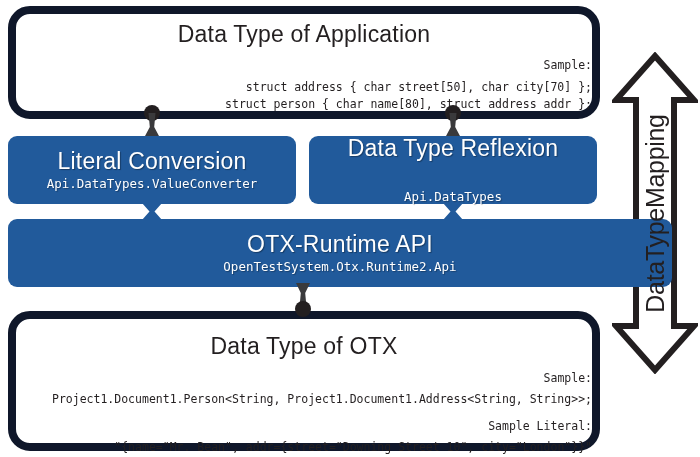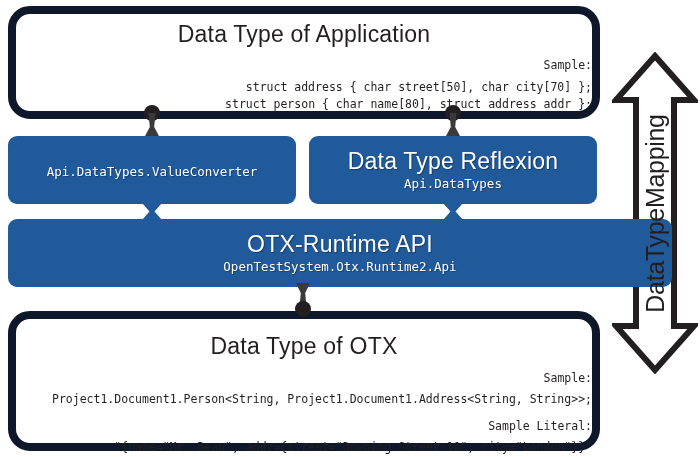--- a/index.html
+++ b/index.html
@@ -78,21 +78,21 @@
   .blue-box .bsub {
     color: #ffffff;
     font-family: "DejaVu Sans Mono", "Liberation Mono", monospace;
     font-size: 12.5px;
     margin-top: 3px;
     text-shadow: 1px 1px 1px rgba(0,0,0,0.3);
     white-space: nowrap;
   }
 
   #box-literal   { left: 8px;   top: 136px; width: 288px; height: 68px; }
-  #box-reflexion { left: 309px; top: 136px; width: 288px; height: 68px; }
+  #box-reflexion { left: 309px; top: 136px; width: 288px; height: 68px; justify-content: space-between; }
   #box-runtime   { left: 8px;   top: 219px; width: 664px; height: 68px; }
 
   
   .connector { position: absolute; z-index: 4; }
 
   
   .pin-dark { width: 30px; height: 34px; }
   .pin-dark svg { display: block; }
 
   
@@ -151,20 +151,21 @@
   </div>
 
   <div class="connector pin-dark" style="left:438px; top:105px;">
     <svg width="30" height="34" viewBox="0 0 30 34">
       <circle cx="15" cy="8" r="8" fill="#231f20"></circle>
       <path d="M11.5 8 L18.5 8 L17.2 22 L22 31 L8 31 L12.8 22 Z" fill="#3a3a3c"></path>
     </svg>
   </div>
 
   <div class="blue-box" id="box-literal">
+    <div class="btitle">Literal Conversion</div>
     <div class="bsub">Api.DataTypes.ValueConverter</div>
   </div>
 
   <div class="blue-box" id="box-reflexion">
     <div class="btitle">Data Type Reflexion</div>
     <div class="bsub">Api.DataTypes</div>
   </div>
 
   <div class="connector bowtie-blue" style="left:139px; top:203px;">
     <svg width="26" height="17" viewBox="0 0 26 17">

